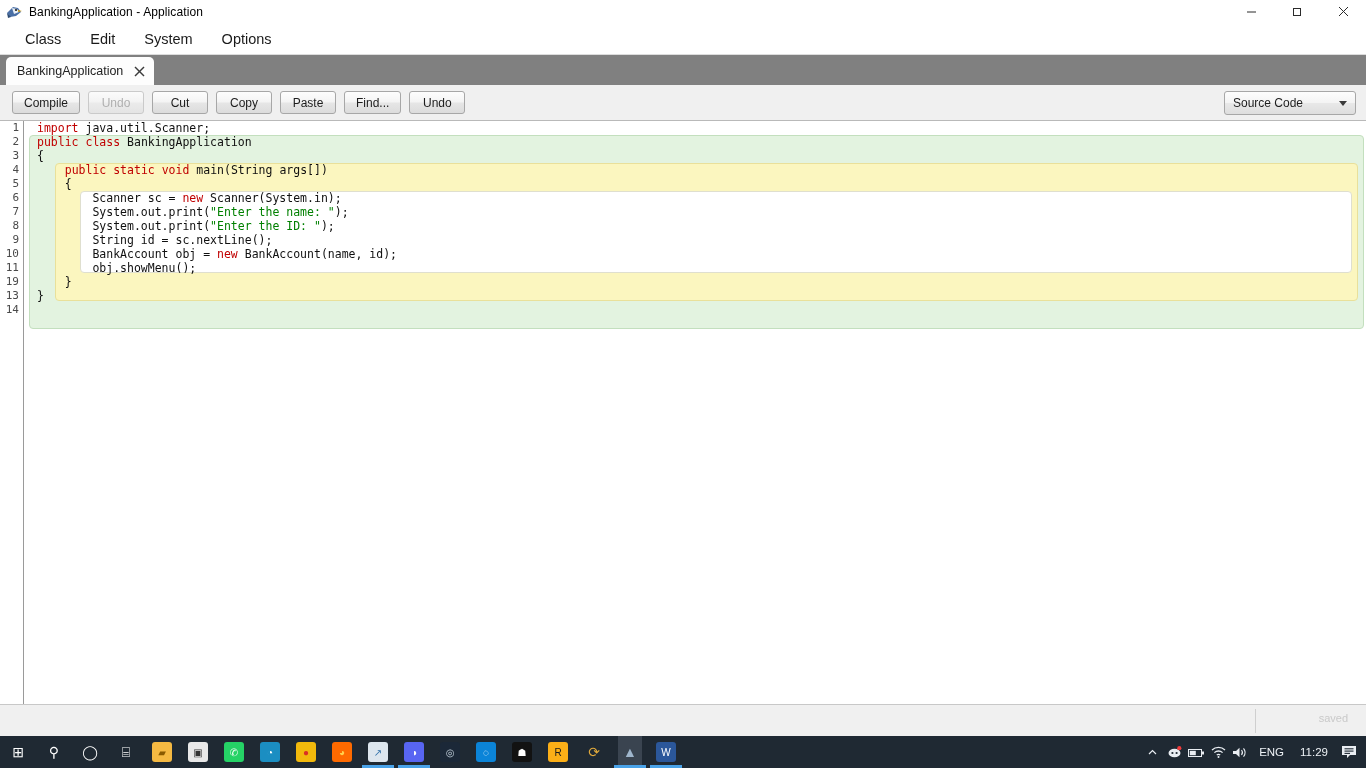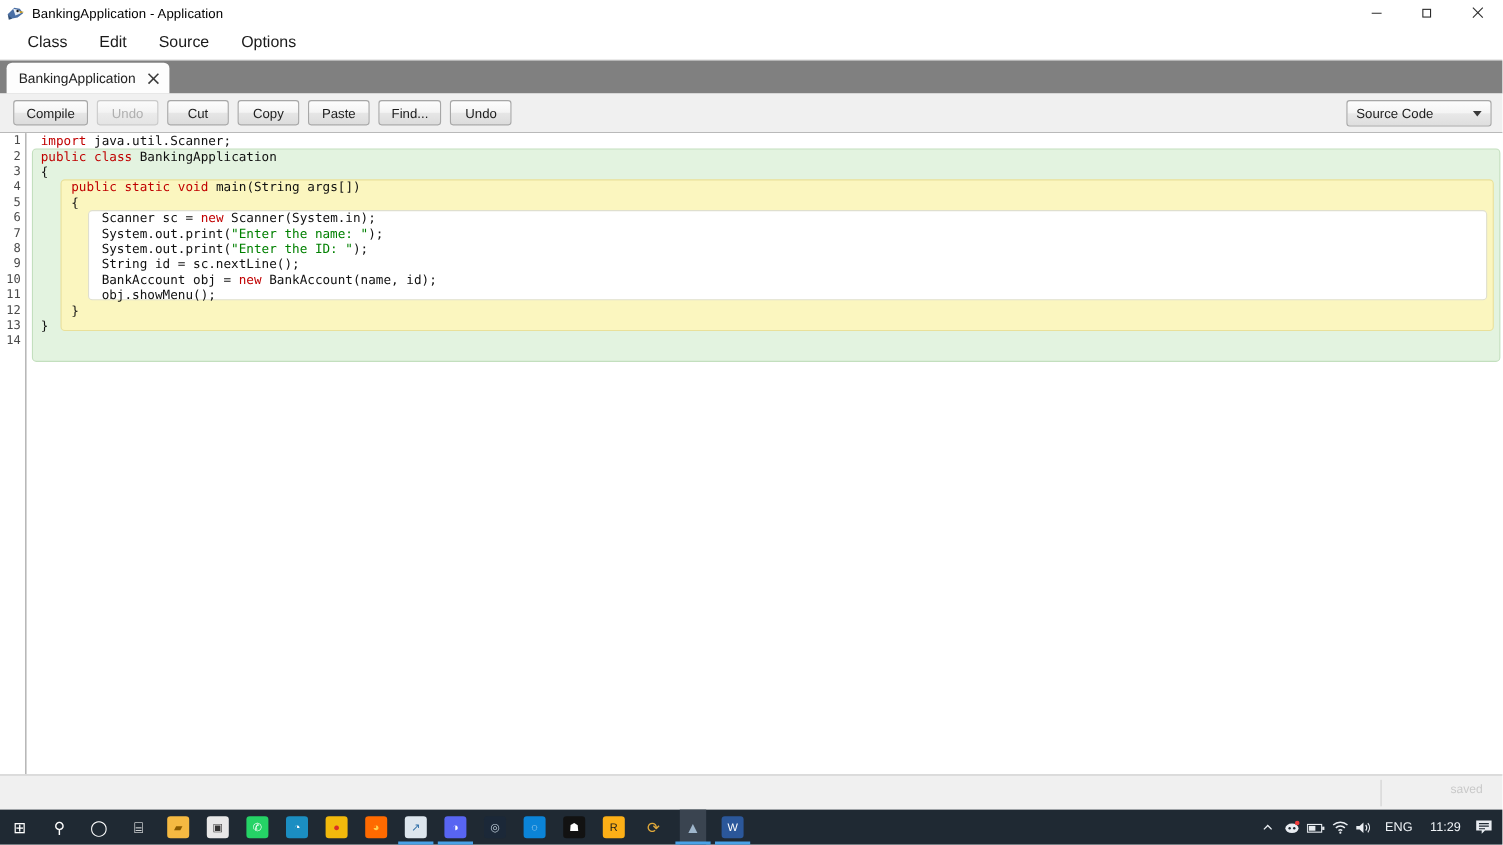--- a/index.html
+++ b/index.html
@@ -179,21 +179,21 @@
           <line x1="1" y1="1" x2="10" y2="10" stroke="#2b2b2b" stroke-width="1"></line>
           <line x1="10" y1="1" x2="1" y2="10" stroke="#2b2b2b" stroke-width="1"></line>
         </svg>
       </div>
     </div>
   </div>
 
   <div class="menubar">
     <div class="menu-item">Class</div>
     <div class="menu-item">Edit</div>
-    <div class="menu-item">Source</div>
+    <div class="menu-item">System</div>
     <div class="menu-item">Options</div>
   </div>
 
   <div class="tabstrip">
     <div class="tab">
       <span class="tab-label">BankingApplication</span>
       <span class="tab-close">
         <svg width="11" height="11" viewBox="0 0 11 11">
           <line x1="1" y1="1" x2="10" y2="10" stroke="#3b3b3b" stroke-width="1.4"></line>
           <line x1="10" y1="1" x2="1" y2="10" stroke="#3b3b3b" stroke-width="1.4"></line>
@@ -223,21 +223,21 @@
         <div class="gnum">2</div>
         <div class="gnum">3</div>
         <div class="gnum">4</div>
         <div class="gnum">5</div>
         <div class="gnum">6</div>
         <div class="gnum">7</div>
         <div class="gnum">8</div>
         <div class="gnum">9</div>
         <div class="gnum">10</div>
         <div class="gnum">11</div>
-        <div class="gnum">12</div>
+        <div class="gnum">19</div>
         <div class="gnum">13</div>
         <div class="gnum">14</div>
       </div>
     <div class="code-area">
 
       <div class="scope scope-green" style="left:4px; top:14px; width:1335px; height:194px;"></div>
       <div class="scope scope-yellow" style="left:30px; top:42px; width:1303px; height:138px;"></div>
       <div class="scope scope-white" style="left:55px; top:70px; width:1272px; height:82px;"></div>
       <div class="code-lines" id="codeLines">
           <div class="cline"><span class="kw">import</span><span> java.util.Scanner;</span></div>

